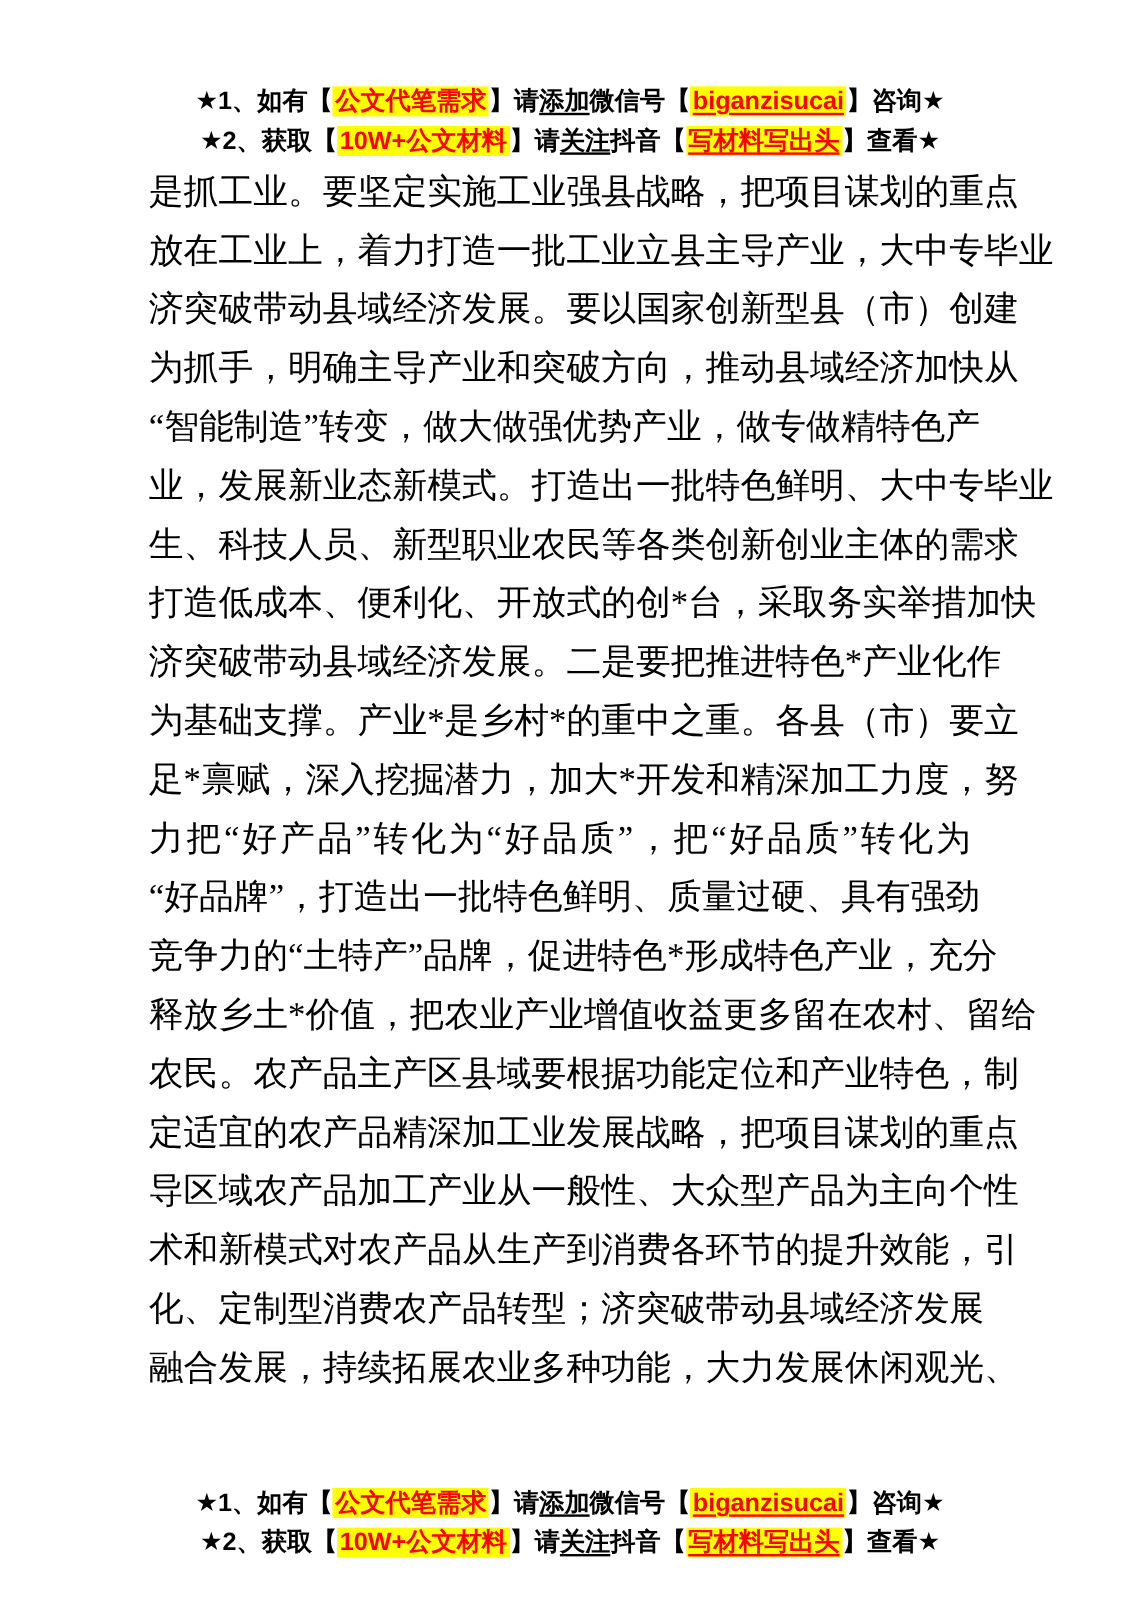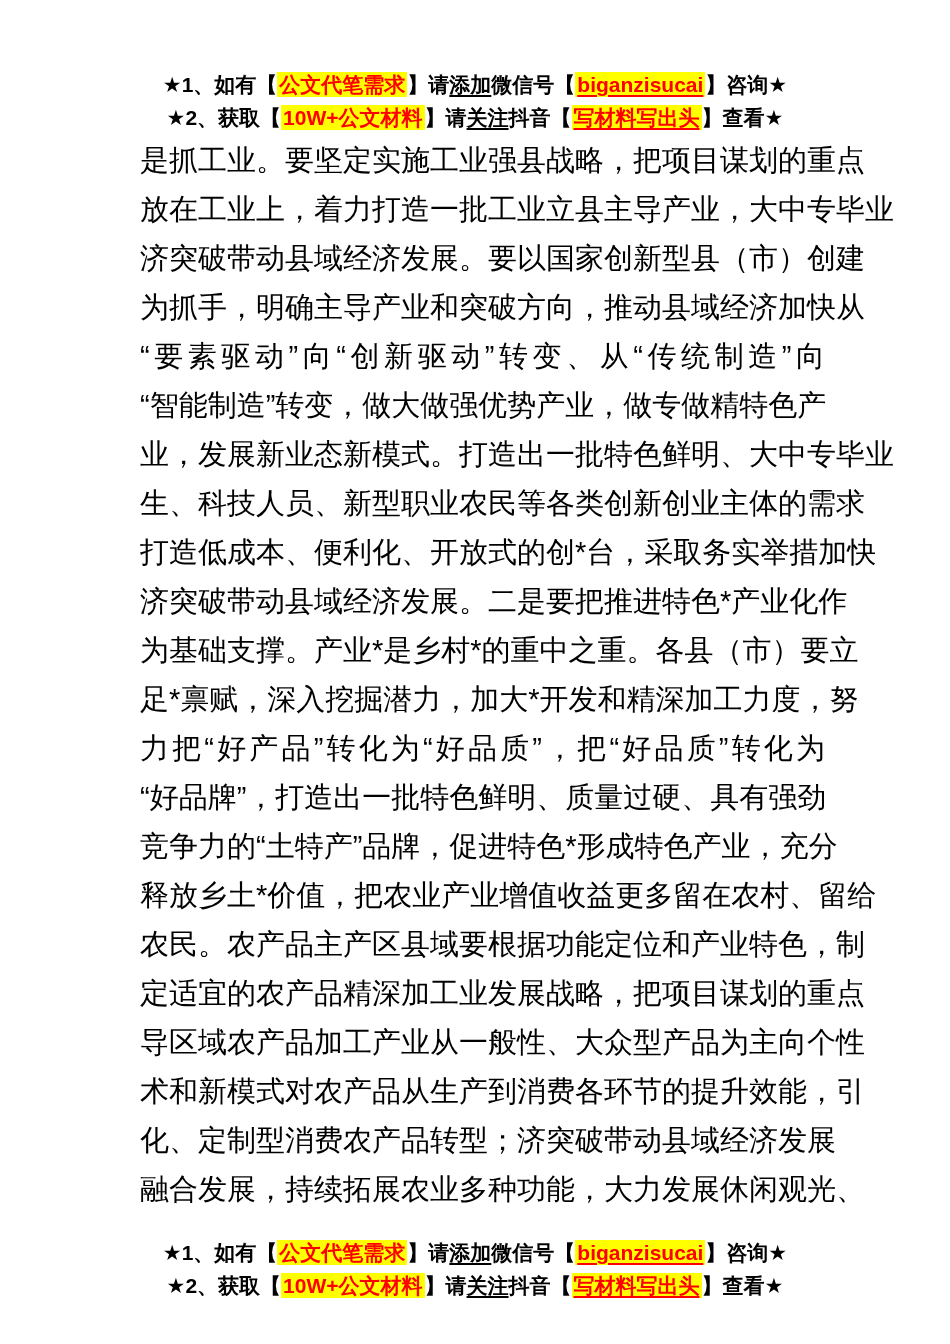--- a/index.html
+++ b/index.html
@@ -42,23 +42,24 @@
     color: #ff0000;
     background: #ffff00;
     padding: 1px 2px;
     text-decoration: underline;
     text-decoration-thickness: 2px;
     text-underline-offset: 3px;
   }
   
   .doc-body {
     position: absolute;
-    left: 140px;
+    left: 124px;
     top: 120px;
     width: 685px;
+    font-family: Liberation Serif, serif;
   }
   .doc-line {
     font-size: 29px;
     line-height: 49px;
     color: #000000;
     font-weight: 500;
     text-align: justify;
     text-align-last: justify;
     text-justify: inter-character;
     white-space: nowrap;
@@ -76,21 +77,20 @@
     <div>
       <span class="seg-plain">★2、获取【</span><span class="seg-red-hl">10W+公文材料</span><span class="seg-plain">】请</span><span class="seg-underline">关注</span><span class="seg-plain">抖音【</span><span class="seg-red-hl-u">写材料写出头</span><span class="seg-plain">】查看★</span>
     </div>
   </div>
 
   <div class="doc-body">
     <div class="doc-line">是抓工业。要坚定实施工业强县战略，把项目谋划的重点</div>
     <div class="doc-line">放在工业上，着力打造一批工业立县主导产业，大中专毕业</div>
     <div class="doc-line">济突破带动县域经济发展。要以国家创新型县（市）创建</div>
     <div class="doc-line">为抓手，明确主导产业和突破方向，推动县域经济加快从</div>
-    <div class="doc-line">“要素驱动”向“创新驱动”转变、从“传统制造”向</div>
     <div class="doc-line">“智能制造”转变，做大做强优势产业，做专做精特色产</div>
     <div class="doc-line">业，发展新业态新模式。打造出一批特色鲜明、大中专毕业</div>
     <div class="doc-line">生、科技人员、新型职业农民等各类创新创业主体的需求</div>
     <div class="doc-line">打造低成本、便利化、开放式的创*台，采取务实举措加快</div>
     <div class="doc-line">济突破带动县域经济发展。二是要把推进特色*产业化作</div>
     <div class="doc-line">为基础支撑。产业*是乡村*的重中之重。各县（市）要立</div>
     <div class="doc-line">足*禀赋，深入挖掘潜力，加大*开发和精深加工力度，努</div>
     <div class="doc-line">力把“好产品”转化为“好品质”，把“好品质”转化为</div>
     <div class="doc-line">“好品牌”，打造出一批特色鲜明、质量过硬、具有强劲</div>
     <div class="doc-line">竞争力的“土特产”品牌，促进特色*形成特色产业，充分</div>

